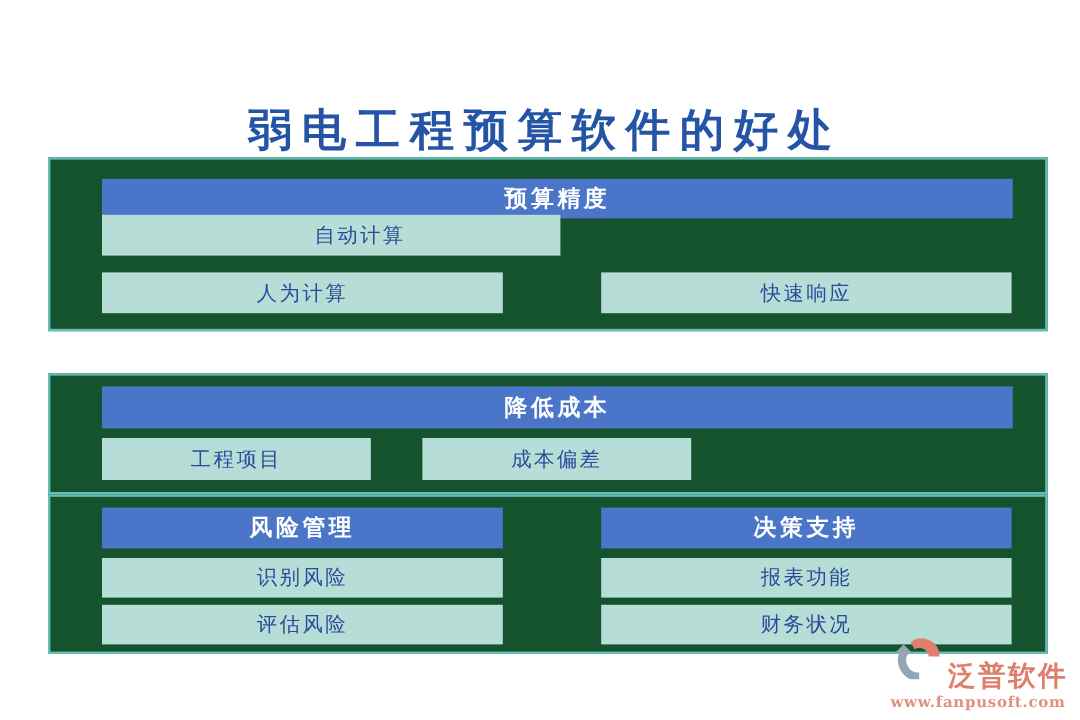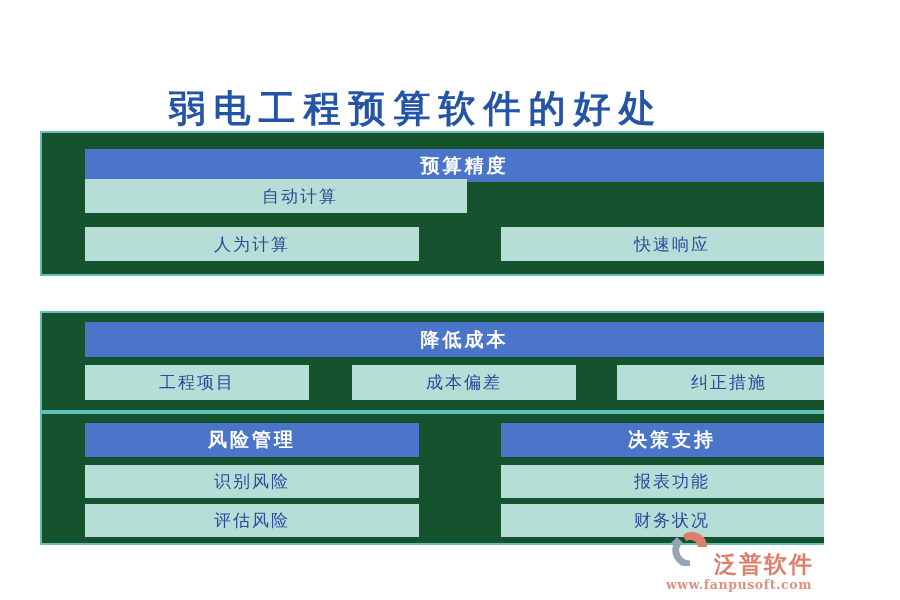--- a/index.html
+++ b/index.html
@@ -1,18 +1,18 @@
 <!DOCTYPE html>
 <html><head>
 <meta charset="utf-8">
 <style>
   html,body{margin:0;padding:0;background:#fff;}
   #canvas{
     position:relative;
-    width:824px;height:600px;
+    width:900px;height:600px;
     background:#ffffff;
     font-family:"DejaVu Serif", serif;
     overflow:hidden;
   }
   
   .title-wrap{
     position:absolute;top:84px;left:0;right:0;
     text-align:center;
   }
   .title-text{
@@ -110,21 +110,20 @@
     <div class="bar">预算精度</div>
     <div class="tile b1-r1 b1-cL">自动计算</div>
     <div class="tile b1-r2 b1-cL">人为计算</div>
     <div class="tile b1-r2 b1-cR">快速响应</div>
   </div>
 
   <div class="sec-box" id="box2">
     <div class="bar">降低成本</div>
     <div class="tile b2-c1">工程项目</div>
     <div class="tile b2-c2">成本偏差</div>
-    <div class="tile b2-c3">纠正措施</div>
   </div>
 
   <div class="sec-box" id="box3">
     <div class="bar b3-gL">风险管理</div>
     <div class="bar b3-gR">决策支持</div>
     <div class="tile b3-r1 b3-gL">识别风险</div>
     <div class="tile b3-r2 b3-gL">评估风险</div>
     <div class="tile b3-r1 b3-gR">报表功能</div>
     <div class="tile b3-r2 b3-gR">财务状况</div>
   </div>

